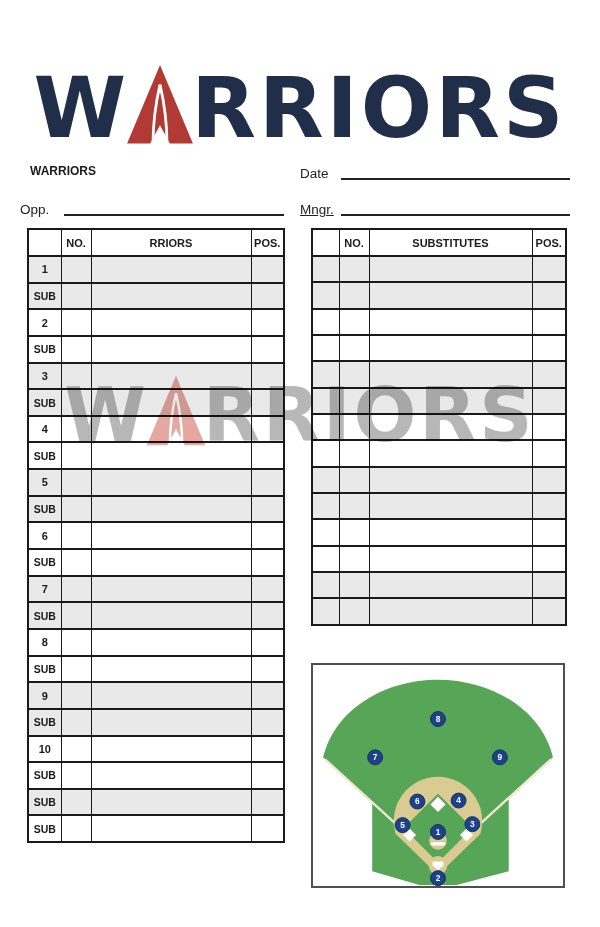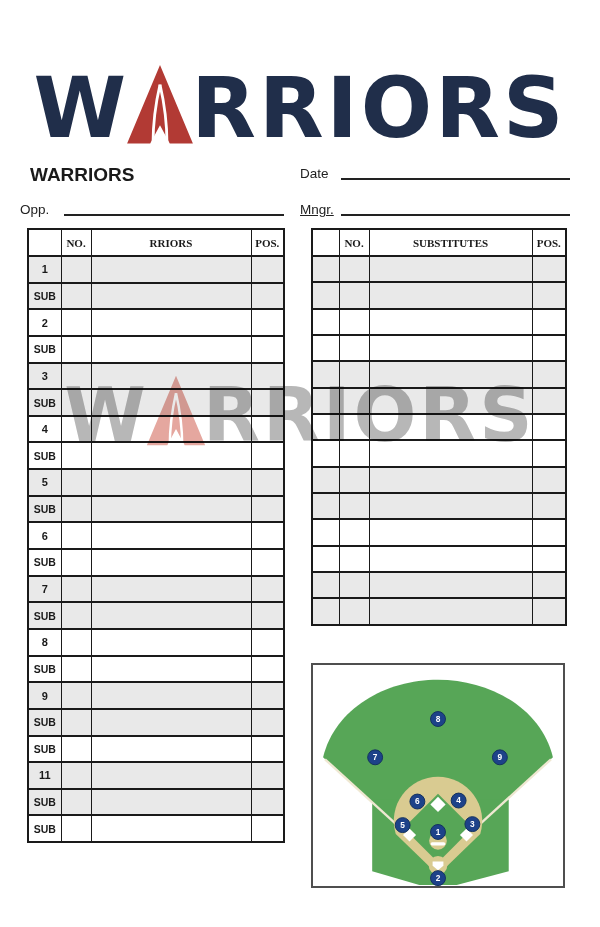--- a/index.html
+++ b/index.html
@@ -21,32 +21,32 @@
 
   
   .watermark{position:absolute;left:28px;top:356px;width:544px;height:92px;
              display:flex;align-items:flex-end;justify-content:center;
              mix-blend-mode:multiply;pointer-events:none;z-index:5;}
   .watermark .ltr{font-family:"DejaVu Sans",sans-serif;font-weight:bold;font-size:74px;
                   line-height:.88;letter-spacing:3px;color:#b7b7b7;}
   .watermark svg.arrow{height:88px;width:62px;margin:0 -4px;transform:translateY(9px);}
 
   
-  .team-name{position:absolute;left:30px;top:164px;font-size:19px;font-weight:bold;}
+  .team-name{position:absolute;left:30px;top:164px;font-size:12px;font-weight:bold;}
   .meta{position:absolute;font-size:13.5px;color:#222;}
   .rule{position:absolute;border-bottom:2px solid #222;}
 
   
   table{border-collapse:collapse;table-layout:fixed;position:absolute;
         background:#fff;}
   table, th, td{border:1.5px solid var(--line);}
   tr{border-top:2px solid var(--line);border-bottom:2px solid var(--line);}
   table{border:2.5px solid var(--line);}
   th,td{font-size:11px;font-weight:bold;text-align:center;padding:0;overflow:hidden;}
-  thead tr{height:27px;background:#fff;font-family:Liberation Serif, serif;}
+  thead tr{height:27px;background:#fff;}
   tr.gray th, tr.gray td{background:var(--row-gray);}
   tr.white th, tr.white td{background:#fff;}
   .lineup{left:27px;top:228px;width:256px;}
   .lineup tbody tr{height:26.65px;}
   .subs{left:311px;top:228px;width:254px;}
   .subs tbody tr{height:26.35px;}
 
   
   .field-box{position:absolute;left:311px;top:663px;width:254px;height:225px;
              border:2px solid #4f4f4f;background:#fff;}
@@ -194,27 +194,27 @@
           <td></td>
           <td></td>
         </tr>
         <tr class="gray">
           <th style="font-size: 10.5px;">SUB</th>
           <td></td>
           <td></td>
           <td></td>
         </tr>
         <tr class="white">
-          <th style="font-size: 10.5px;">SUB</th>
-          <td></td>
-          <td></td>
-          <td></td>
-        </tr>
-        <tr class="gray">
-          <th>11</th>
+          <th>10</th>
+          <td></td>
+          <td></td>
+          <td></td>
+        </tr>
+        <tr class="white">
+          <th style="font-size: 10.5px;">SUB</th>
           <td></td>
           <td></td>
           <td></td>
         </tr>
         <tr class="gray">
           <th style="font-size: 10.5px;">SUB</th>
           <td></td>
           <td></td>
           <td></td>
         </tr>

